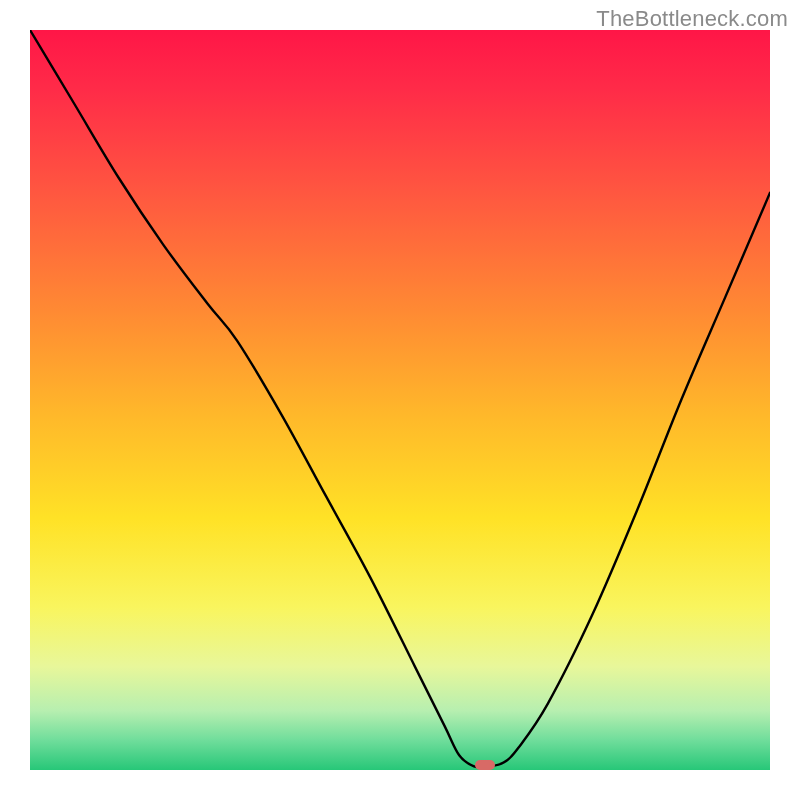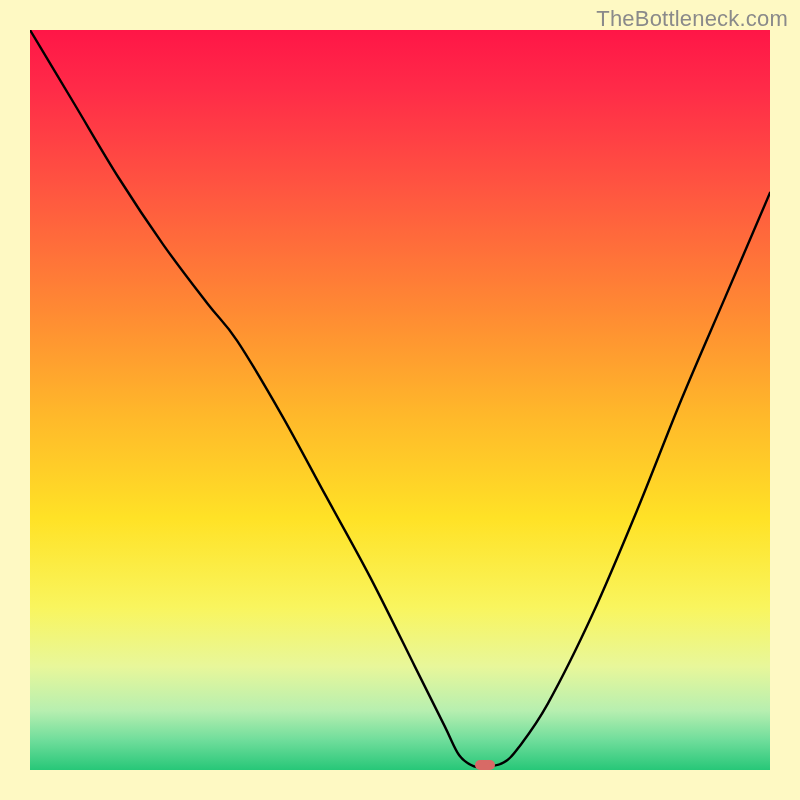--- a/index.html
+++ b/index.html
@@ -8,21 +8,21 @@
     width: 800px;
     height: 800px;
     background: #000;
     overflow: hidden;
     font-family: Arial, Helvetica, sans-serif;
   }
   .frame {
     position: relative;
     width: 800px;
     height: 800px;
-    background: #fef9c3;
+    background: #ffffff;
   }
   .plot-area {
     position: absolute;
     left: 30px;
     top: 30px;
     width: 740px;
     height: 740px;
     
     background: linear-gradient(
       to bottom,

